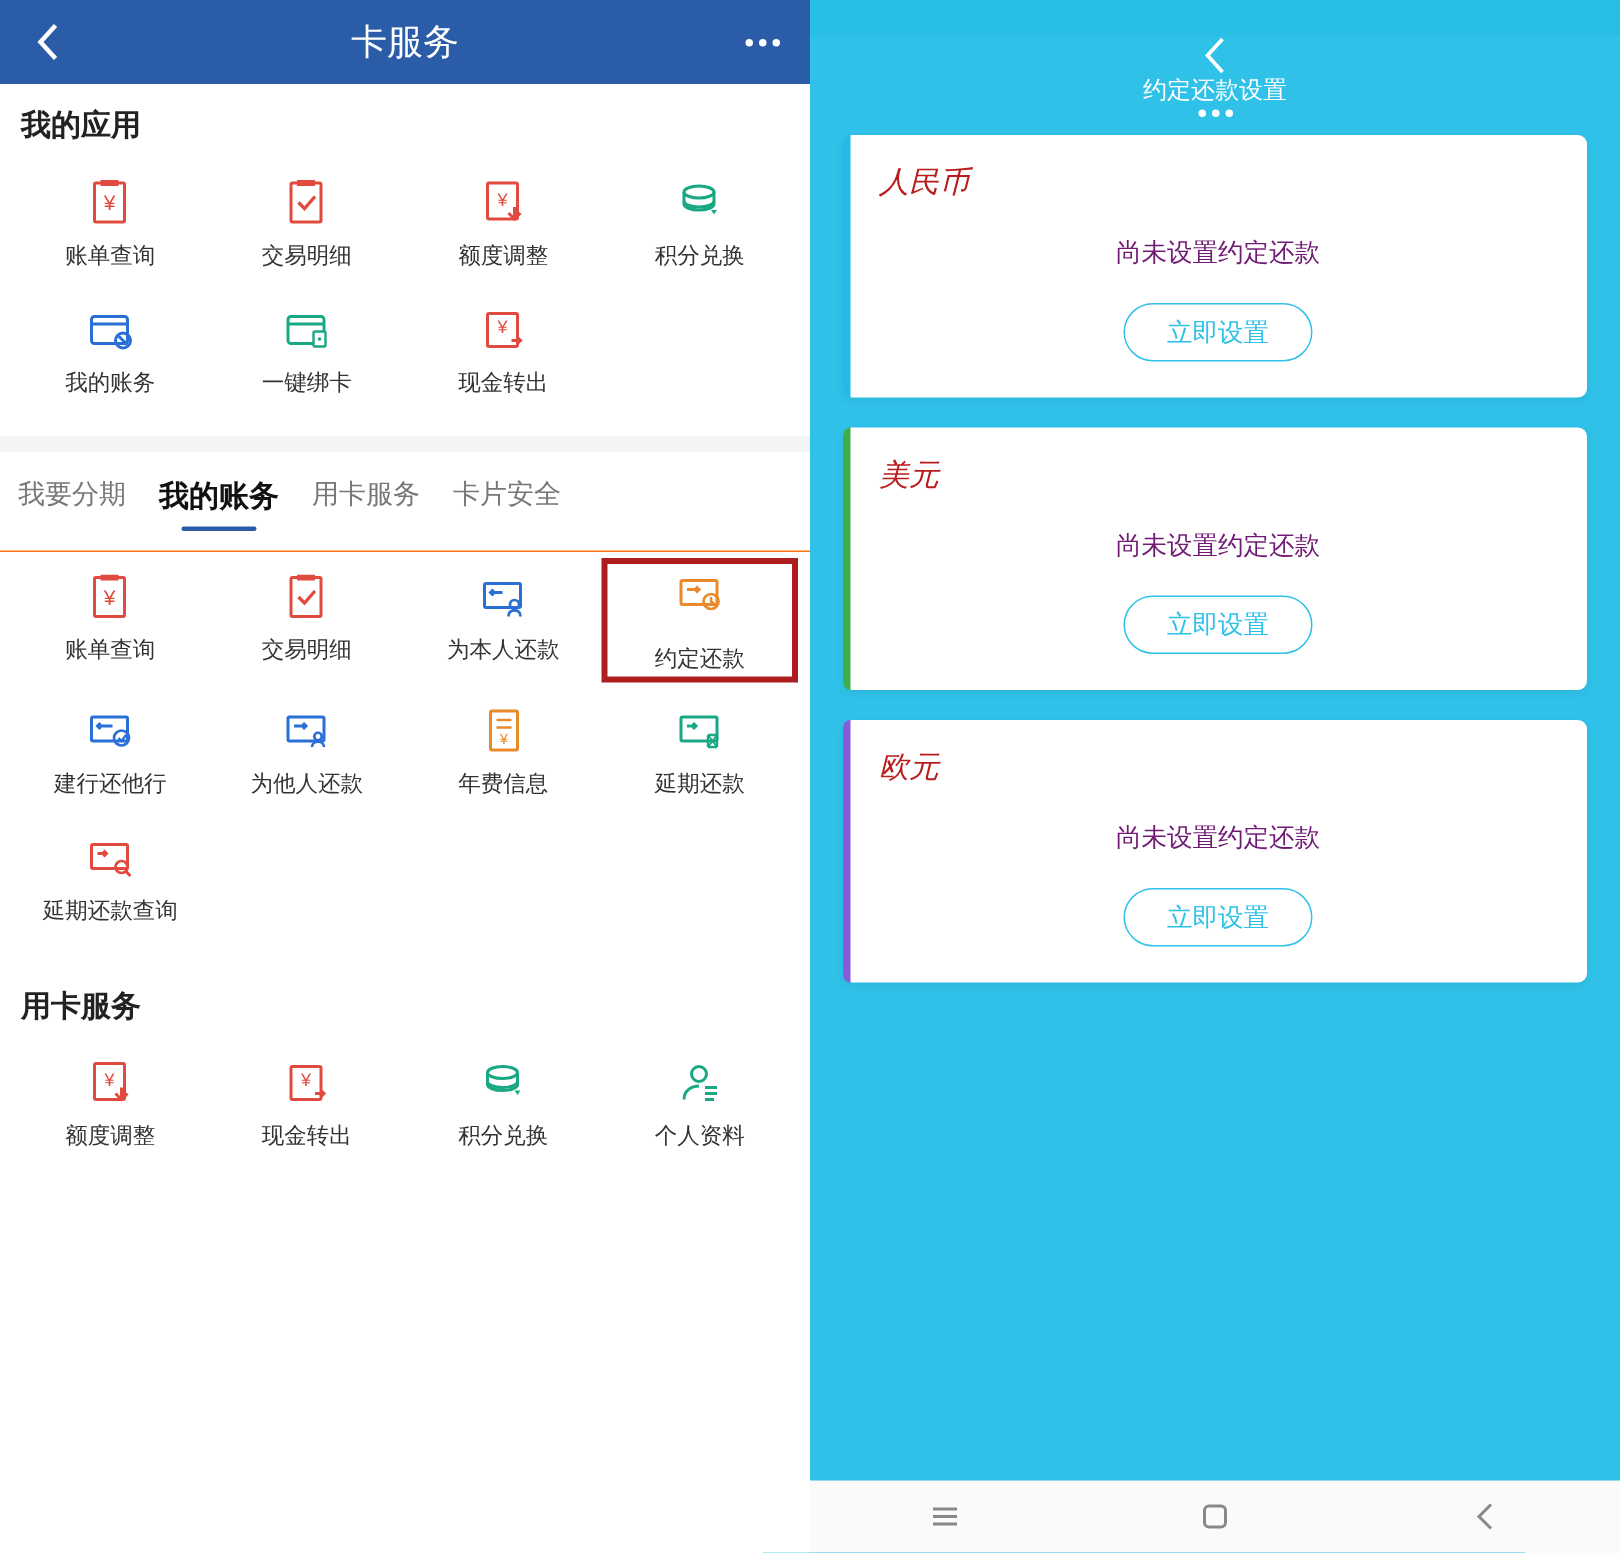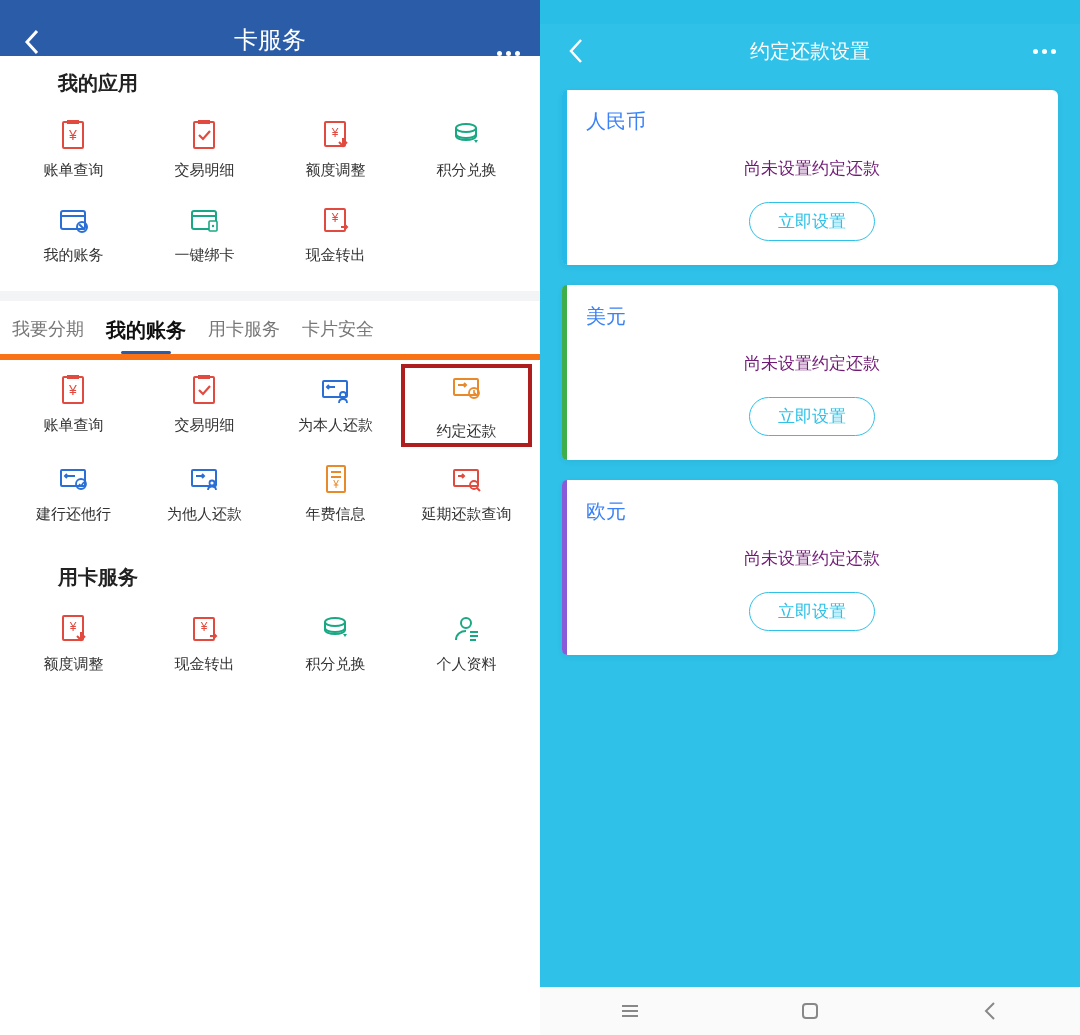--- a/index.html
+++ b/index.html
@@ -9,58 +9,58 @@
     width: 1080px;
     height: 1035px;
     display: flex;
   }
   .phone-left { width: 540px; height: 1035px; background: #fff; display: flex; flex-direction: column; overflow: hidden; }
   .phone-right { width: 540px; height: 1035px; background: #2fc1e8; display: flex; flex-direction: column; position: relative; }
 
   
   .header-l {
     height: 56px; background: #2a5ca8; color: #fff;
-    display: flex; align-items: flex-end; justify-content: space-between;
+    display: flex; align-items: center; justify-content: space-between;
     padding: 0 16px; font-size: 24px;
   }
   .header-l .title { flex: 1; text-align: center; font-weight: 400; }
   .back-chev, .more-dots { width: 32px; display: flex; align-items: center; justify-content: center; }
   .dots span { display:inline-block; width:5px; height:5px; background:#fff; border-radius:50%; margin:0 2px; }
 
   
-  .section-title { font-size: 20px; font-weight: 600; color: #222; padding: 14px 14px 8px; margin-left: 44px; }
+  .section-title { font-size: 20px; font-weight: 600; color: #222; padding: 14px 14px 8px; }
   .grid { display: grid; grid-template-columns: repeat(4, 1fr); gap: 6px 0; padding: 4px 8px 18px; }
   .tile { display: flex; flex-direction: column; align-items: center; gap: 8px; padding: 8px 0; }
   .tile .icon-wrap { width: 44px; height: 36px; display:flex; align-items:center; justify-content:center; }
   .tile-label { font-size: 15px; color: #333; text-align: left; white-space: nowrap; }
 
   .sep { height: 10px; background: #f3f4f6; }
 
-  .tabs { display: flex; gap: 18px; padding: 10px 10px 0; border-bottom: 6px solid #f97316; }
+  .tabs { display: flex; gap: 18px; padding: 10px 10px 13px; border-bottom: 1px solid #f97316; }
   .tab { font-size: 18px; color: #777; padding: 6px 2px 10px; position: relative; }
   .tab.active { color: #111; font-weight: 700; font-size: 20px; }
   .tab.active::after { content:""; position:absolute; left: 20%; right:20%; bottom:0; height:3px; background:#2a5ca8; border-radius:2px; }
 
   .highlight-box { border: 4px solid #af1e1e; padding: 2px; gap: 16px; }
 
   
   .status-r { height: 24px; background:#27bde4; display:flex; justify-content:flex-end; align-items:center; color:#fff; font-size:11px; padding-right:8px; opacity:.6;}
-  .header-r { height: 54px; background:#2fc1e8; color:#fff; display:flex; align-items:center; justify-content:space-between; padding: 0 20px; font-size:20px; }
+  .header-r { height: 54px; background:#2fc1e8; color:#fff; display:flex; align-items:center; justify-content:space-between; padding: 0 20px; font-size:16px;flex-direction:column; }
   .header-r .title { flex:1; text-align:center; }
   .right-body { flex:1; background:#2fc1e8; padding: 12px 22px 0; display:flex; flex-direction:column; gap: 20px; }
 
   .card {
     background:#fff; border-radius: 6px; box-shadow: 0 2px 6px rgba(0,0,0,.06);
     padding: 18px 20px 24px 24px; position: relative;
   }
   .card::before { content:""; position:absolute; left:0; top:0; bottom:0; width:5px; border-radius:6px 0 0 6px; }
   .card.c-blue::before { background:#24b9e6; }
   .card.c-green::before { background:#3fae4a; }
   .card.c-purple::before { background:#8a5bd8; }
-  .card-title { font-size: 20px; color:#3b82f6; font-weight:500; margin-bottom: 22px; }
+  .card-title { font-size: 20px; color:#b91c1c; font-weight:500; margin-bottom: 22px; font-style: italic; }
   .card-msg { text-align:center; color:#701a75; font-size:17px; margin-bottom: 22px; }
   .pill-btn {
     display:block; margin: 0 auto; border:1.5px solid #2fc1e8; color:#2fc1e8;
     background:#fff; border-radius: 999px; padding: 7px 28px; font-size:17px;
   }
 
   .navbar-r { height: 48px; background:#fafafa; display:flex; justify-content:space-around; align-items:center; color:#888; }
   .navbar-r .nbtn { width:24px; height:24px; display:flex; align-items:center; justify-content:center; }
 
   svg { display:block; }
@@ -302,20 +302,28 @@
         </div>
         <div class="tile-label">为他人还款</div>
       </div>
       <div class="tile">
         <div class="icon-wrap" style="color: rgb(233, 138, 42);">
           <svg width="34" height="30" viewBox="0 0 30 30">
             <use href="#i-fee"></use>
           </svg>
         </div>
         <div class="tile-label">年费信息</div>
+      </div>
+      <div class="tile">
+        <div class="icon-wrap" style="color: rgb(26, 168, 132);">
+          <svg width="34" height="30" viewBox="0 0 30 30">
+            <use href="#i-defer"></use>
+          </svg>
+        </div>
+        <div class="tile-label">延期还款</div>
       </div>
       <div class="tile">
         <div class="icon-wrap" style="color: rgb(225, 74, 63);">
           <svg width="34" height="30" viewBox="0 0 30 30">
             <use href="#i-defer-q"></use>
           </svg>
         </div>
         <div class="tile-label">延期还款查询</div>
       </div>
     </div>

